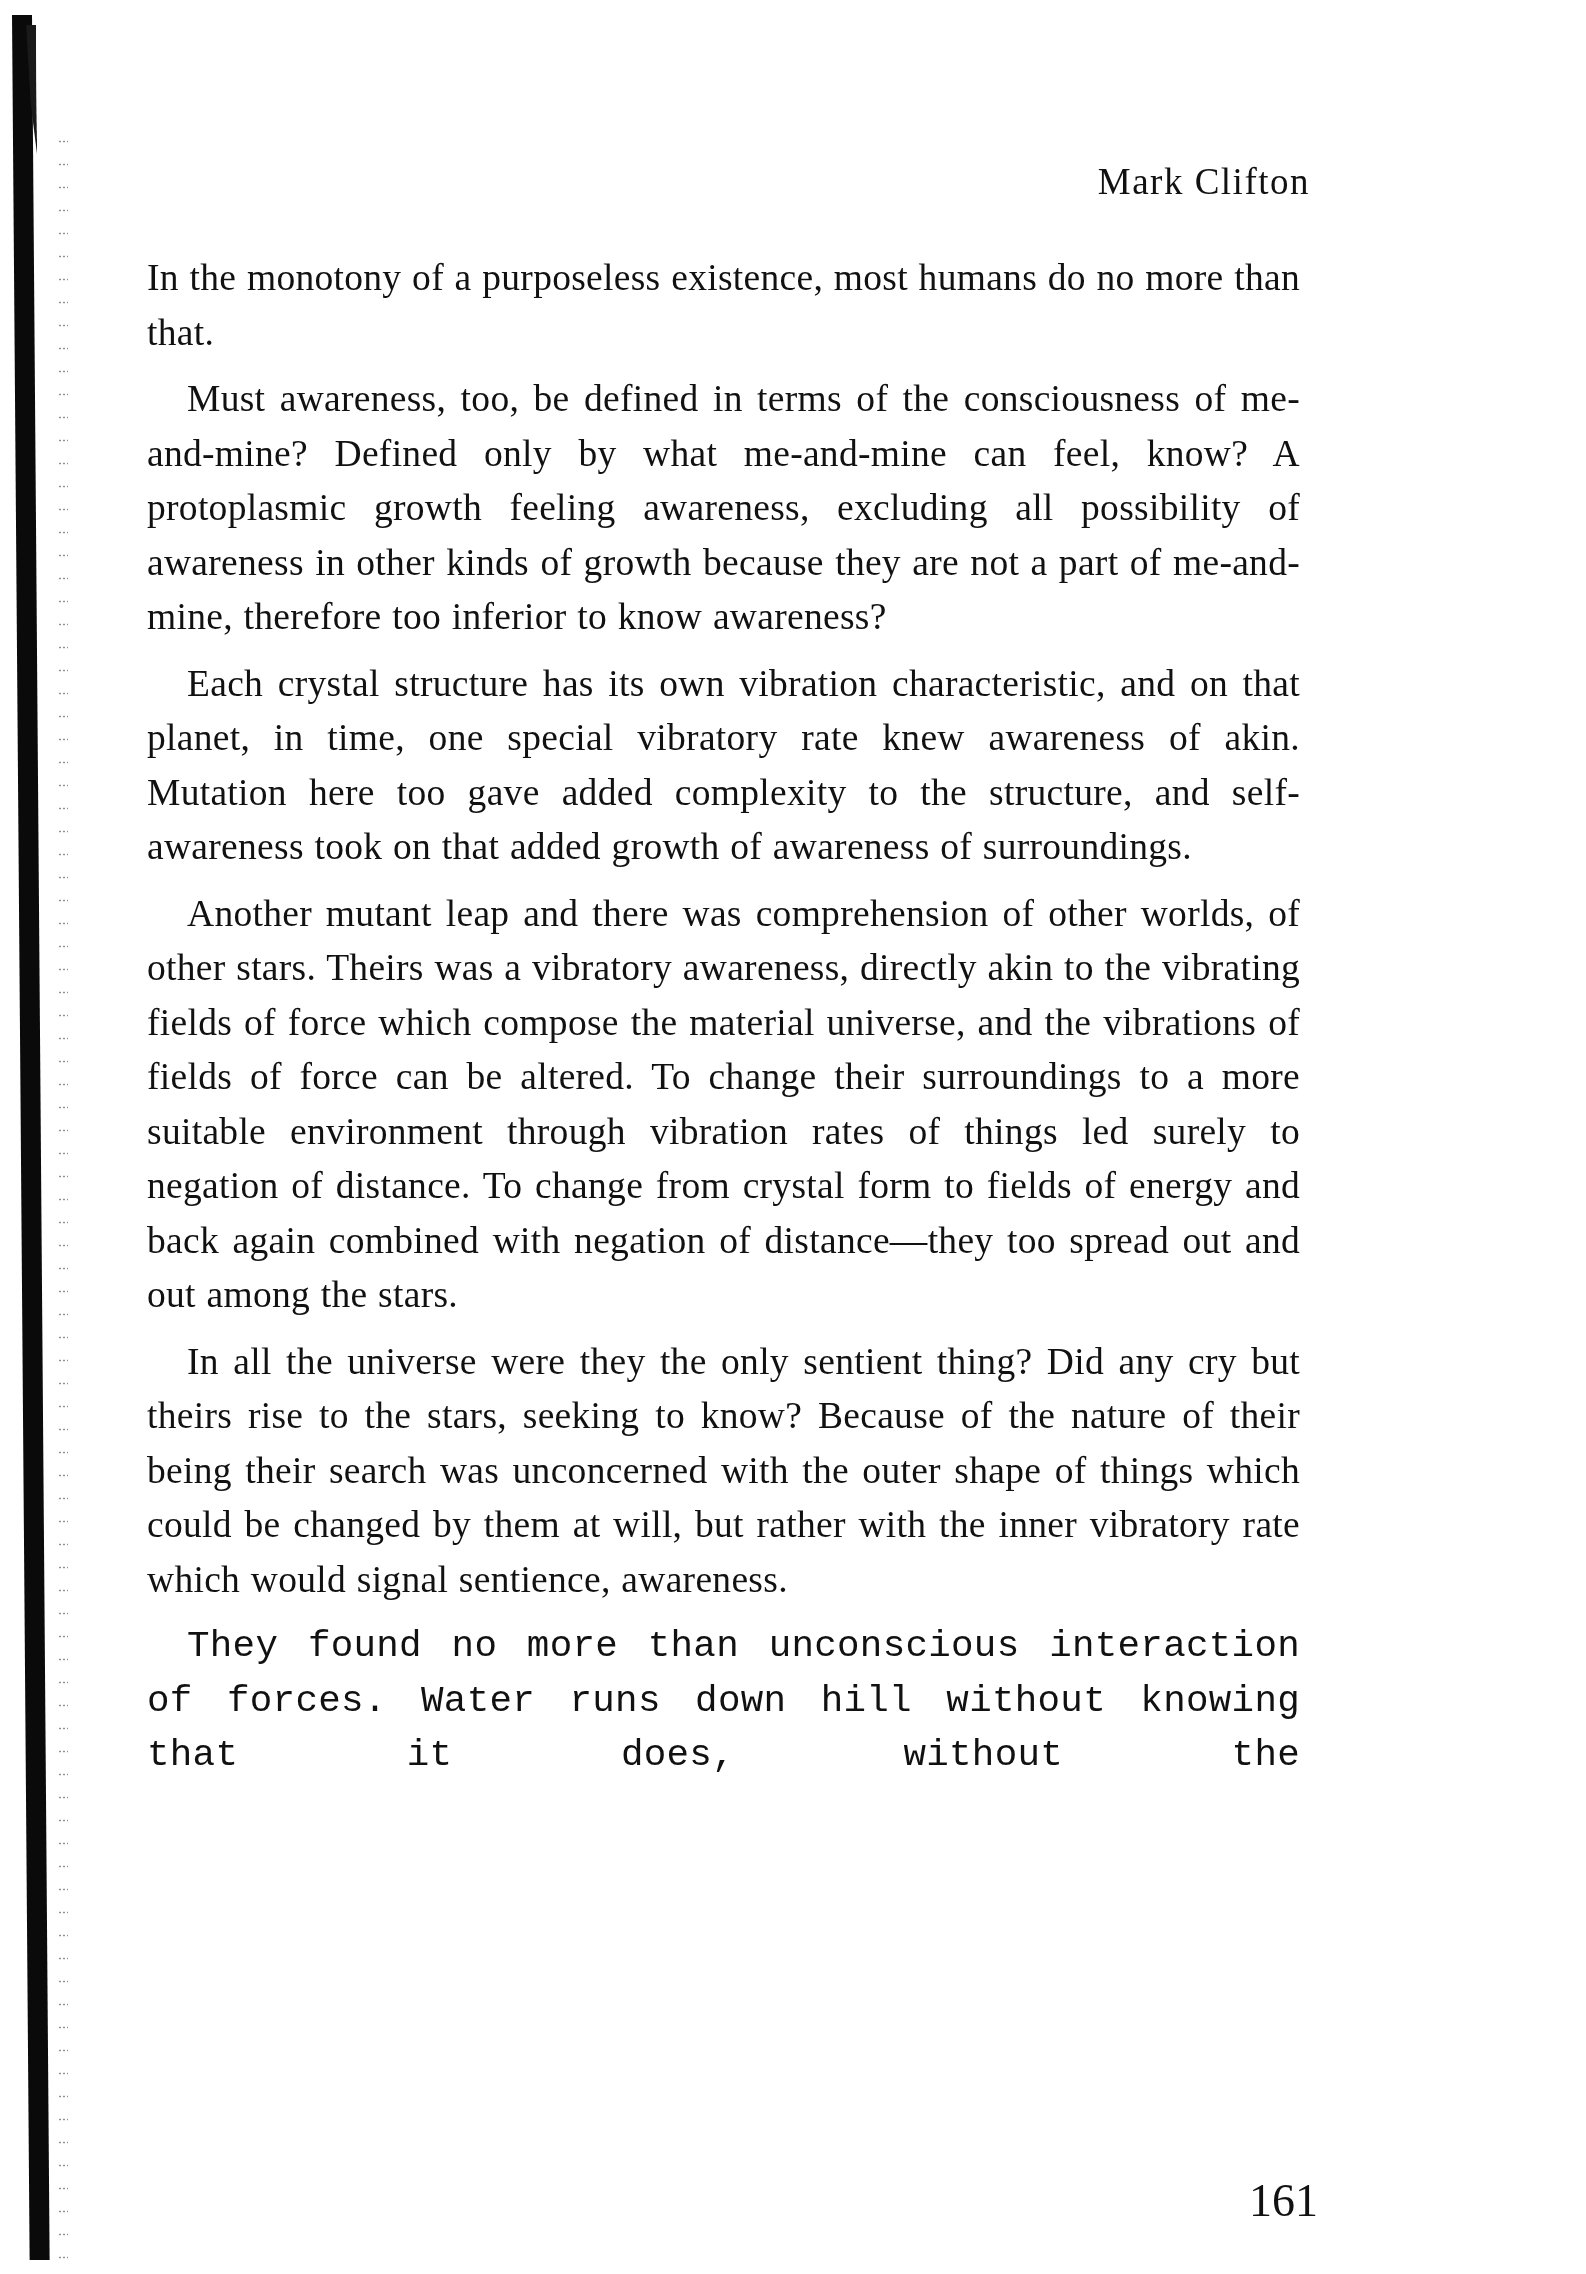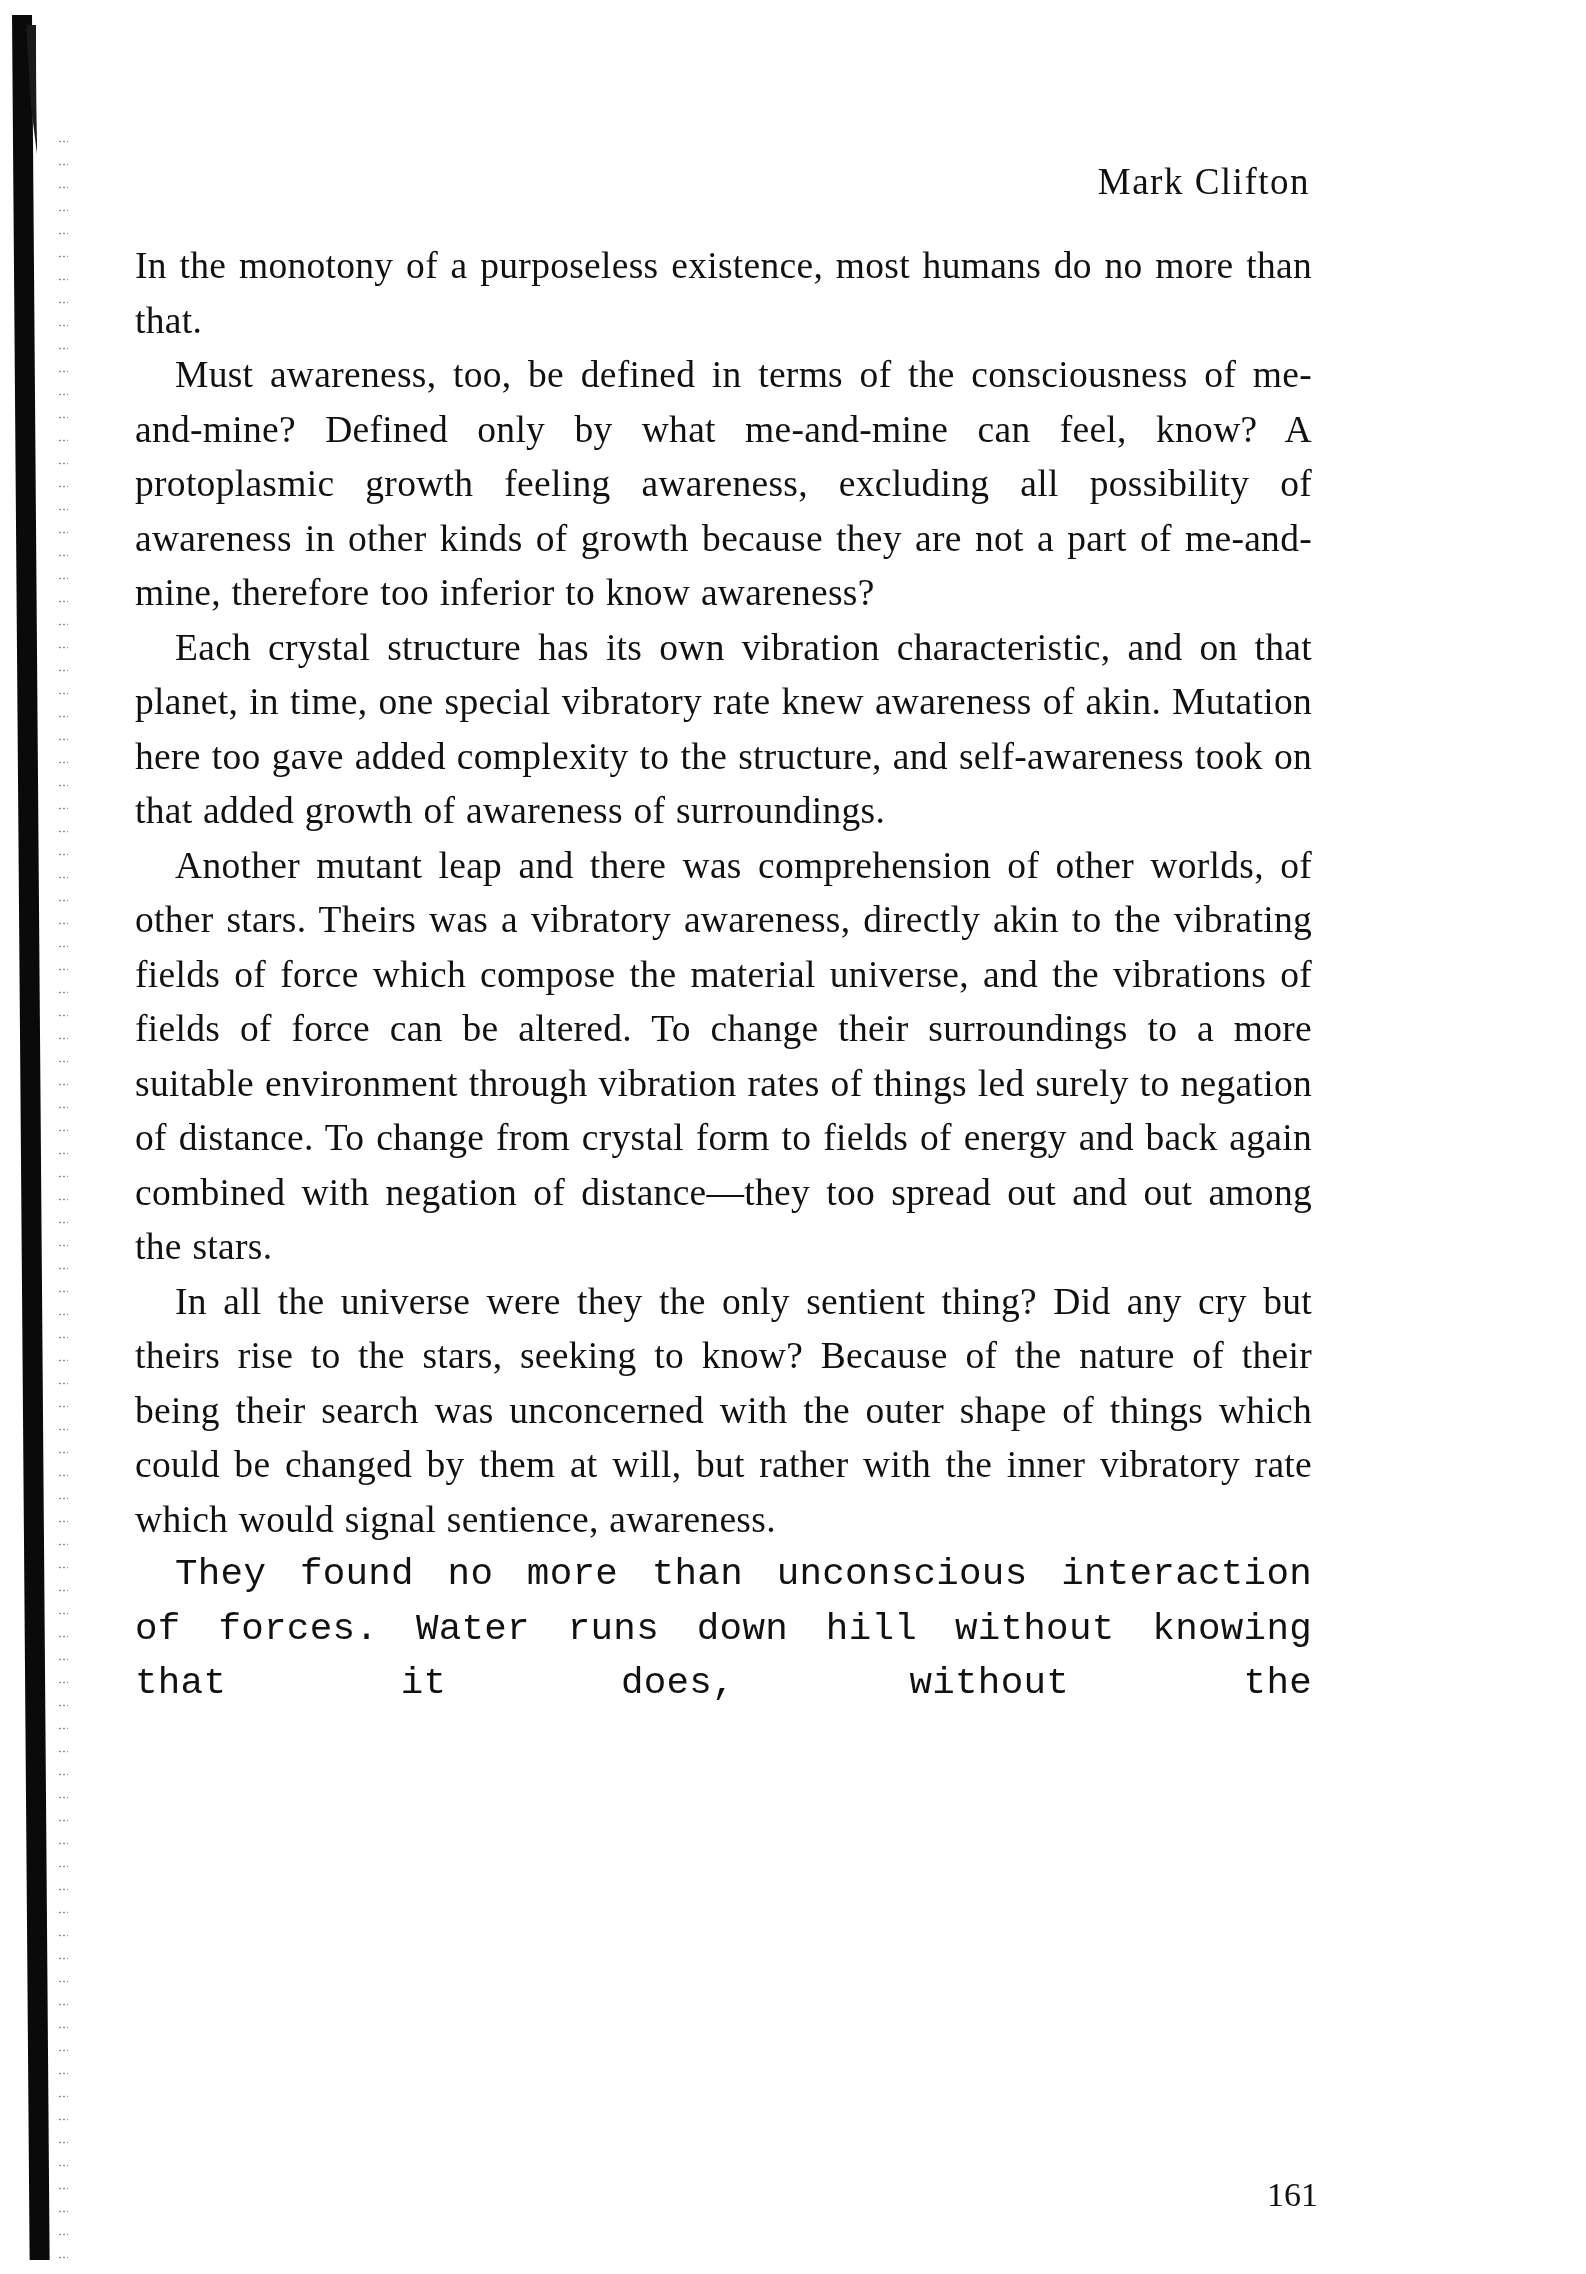--- a/index.html
+++ b/index.html
@@ -58,32 +58,32 @@
     left: 135px;
     top: 239px;
     width: 1177px;
     font-size: 37.5px;
     line-height: 54.5px;
     text-align: justify;
     letter-spacing: 0.3px;
     word-spacing: 1px;
   }
   .text-block p {
-    margin: 0;
+    margin: 12px;
     text-indent: 40px;
     text-align-last: left;
   }
   .text-block p.continuation {
     text-indent: 0;
   }
   .folio {
     position: absolute;
     top: 2178px;
     right: 268px;
-    font-size: 34px;
+    font-size: 46px;
     line-height: 1;
     font-variant-numeric: oldstyle-nums;
     margin-left: 42px;
   }
 </style>
 </head>
 <body>
 
 <div class="binding-edge"></div>
 <div class="speckle-column"></div>

